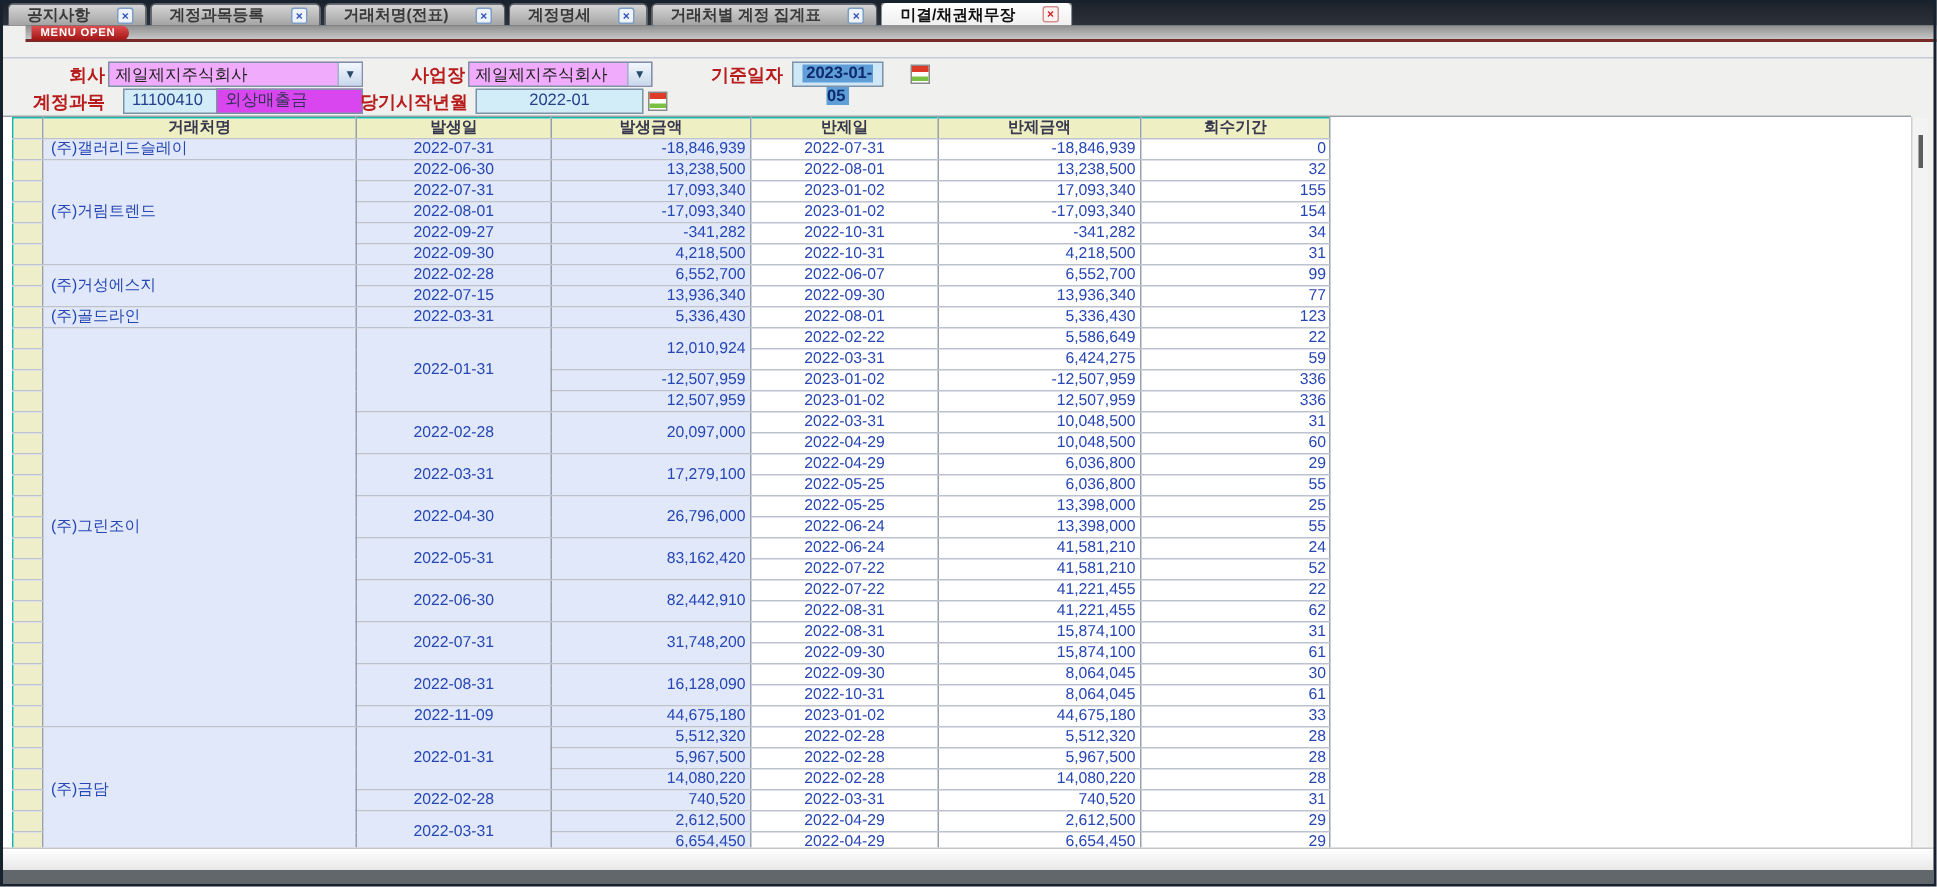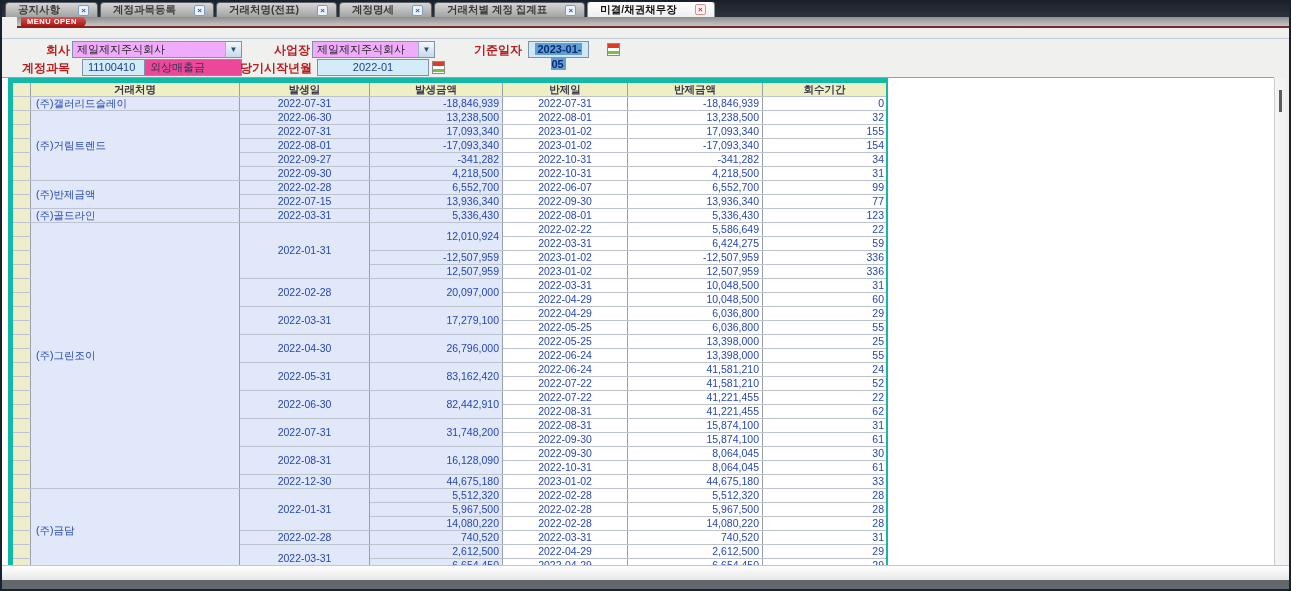--- a/index.html
+++ b/index.html
@@ -21,33 +21,33 @@
 
   
   .filterzone { position:absolute; left:2px; top:30px; right:2px; height:47px; background:#f0f0ee; }
   .filterline { position:absolute; left:0; top:8px; right:0; height:1px; background:#c2cbd8; }
   .flabel { position:absolute; font-size:12px; font-weight:700; color:#b91c1c; text-align:right; line-height:16px; white-space:nowrap; }
   .combo { position:absolute; height:17px; background:#f0abfc; border:1px solid #7f93a6; display:flex; align-items:flex-end; cursor:pointer; }
   .combo .cval { flex:1; font-size:11px; color:#222; padding-left:4px; white-space:nowrap; overflow:hidden; }
   .combo .carrow { width:16px; height:15px; margin:0 0 0 auto; border-left:1px solid #9fb2c6; background:linear-gradient(#f2f7fd,#c9d9ec); color:#2a4a6a; font-size:8px; line-height:15px; text-align:center; }
   .tfield { position:absolute; height:17px; border:1px solid #7f93a6; font-size:11px; line-height:15px; color:#26408c; }
   .cyan { background:#d2ecf8; }
-  .pink { background:#ec4899; color:#333355; }
+  .pink { background:#d946ef; color:#333355; }
   .datefield { background:#cfe8f8; text-align:center; font-weight:700; }
   .datefield .sel { background:#5f9ed6; color:#0e2a6e; padding:0 2px; }
   .calicon { position:absolute; width:13px; height:13px; border:1px solid #8a8a8a; background:#fff; cursor:pointer; }
   .calicon::before { content:""; position:absolute; left:0; top:0; right:0; height:4px; background:#dd3a28; }
   .calicon::after { content:""; position:absolute; left:0; bottom:1px; right:0; height:3px; background:#7ac143; }
 
   
   .whitezone { position:absolute; left:2px; top:77px; right:17px; height:488px; background:#fff; border-top:1px solid #9aa0a8; }
   .gridwrap { position:absolute; left:8px; top:78px; width:880px; height:487px; overflow:hidden; background:#fff; }
   table.grid { border-collapse:collapse; table-layout:fixed; width:878px; }
   table.grid td, table.grid th { border-right:1px solid #97a0ad; border-bottom:1px solid #bcc3cf; overflow:hidden; white-space:nowrap; font-size:10.5px; line-height:13px; }
-  table.grid { border:5px solid #14b8a6; }
+  table.grid { border:1px solid #14b8a6; }
   th.hcell { height:14px; background:#efefc4; color:#38384f; font-weight:700; font-size:11px; text-align:center; border-bottom:1px solid #8d95a2; }
   td.rowhdr, th.rowhdr { background:#eeeecb; }
   tr.gridrow { height:13.8px; }
   td.name { background:#e0e8fa; color:#2646b4; text-align:left; padding-left:5px; vertical-align:middle;margin-top:47px; }
   td.occ-date { background:#e0e8fa; color:#2646b4; text-align:center; vertical-align:middle; }
   td.occ-amount { background:#e0e8fa; color:#2646b4; text-align:right; padding-right:3px; vertical-align:middle; }
   td.settle-date { background:#fff; color:#2646b4; text-align:center; }
   td.settle-amount { background:#fff; color:#2646b4; text-align:right; padding-right:3px; }
   td.days { background:#fff; color:#2646b4; text-align:right; padding-right:2px; }
 
@@ -190,21 +190,21 @@
         <tr class="gridrow">
           <td class="rowhdr"></td>
           <td class="occ-date" rowspan="1">2022-09-30</td>
           <td class="occ-amount" rowspan="1">4,218,500</td>
           <td class="settle-date">2022-10-31</td>
           <td class="settle-amount">4,218,500</td>
           <td class="days">31</td>
         </tr>
         <tr class="gridrow">
           <td class="rowhdr"></td>
-          <td class="name" rowspan="2">(주)반제금액</td>
+          <td class="name" rowspan="2">(주)거성에스지</td>
           <td class="occ-date" rowspan="1">2022-02-28</td>
           <td class="occ-amount" rowspan="1">6,552,700</td>
           <td class="settle-date">2022-06-07</td>
           <td class="settle-amount">6,552,700</td>
           <td class="days">99</td>
         </tr>
         <tr class="gridrow">
           <td class="rowhdr"></td>
           <td class="occ-date" rowspan="1">2022-07-15</td>
           <td class="occ-amount" rowspan="1">13,936,340</td>
@@ -343,21 +343,21 @@
           <td class="days">30</td>
         </tr>
         <tr class="gridrow">
           <td class="rowhdr"></td>
           <td class="settle-date">2022-10-31</td>
           <td class="settle-amount">8,064,045</td>
           <td class="days">61</td>
         </tr>
         <tr class="gridrow">
           <td class="rowhdr"></td>
-          <td class="occ-date" rowspan="1">2022-12-30</td>
+          <td class="occ-date" rowspan="1">2022-11-09</td>
           <td class="occ-amount" rowspan="1">44,675,180</td>
           <td class="settle-date">2023-01-02</td>
           <td class="settle-amount">44,675,180</td>
           <td class="days">33</td>
         </tr>
         <tr class="gridrow">
           <td class="rowhdr"></td>
           <td class="name" rowspan="6">(주)금담</td>
           <td class="occ-date" rowspan="3">2022-01-31</td>
           <td class="occ-amount" rowspan="1">5,512,320</td>

